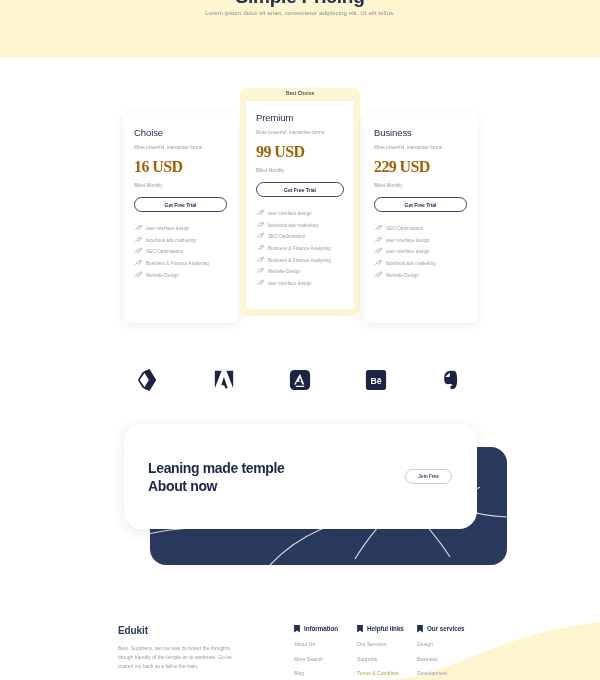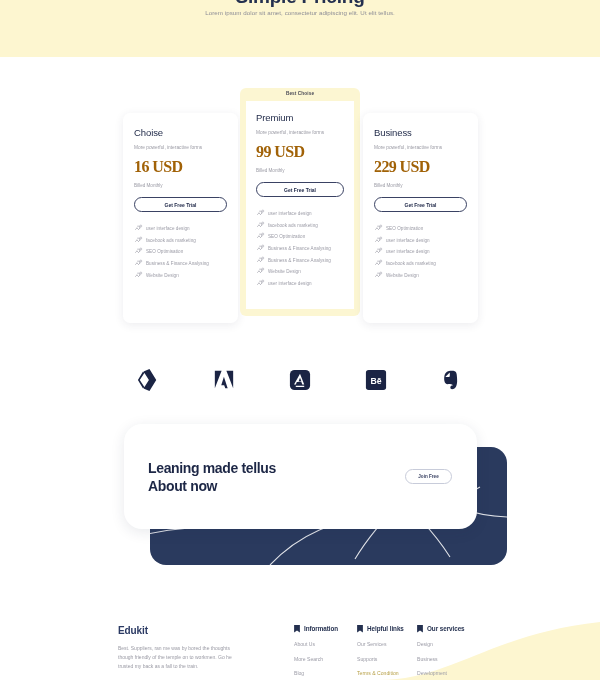--- a/index.html
+++ b/index.html
@@ -460,21 +460,21 @@
           <path d="M-20 92 C60 66 120 96 175 70 C225 47 270 78 330 40"></path>
           <path d="M185 -20 C215 30 265 55 300 110"></path>
           <path d="M300 -20 C280 35 235 62 205 112"></path>
           <path d="M250 30 C290 55 320 72 372 70"></path>
           <path d="M120 118 C150 86 185 74 230 66"></path>
         </g>
       </svg>
     </div>
     <div class="cta-white">
       <div class="cta-head">
-        <span>Leaning made tellus</span><br>
+        <span>Leaning made temple</span><br>
         <span>About now</span>
       </div>
       <div class="join-btn">Join Free</div>
     </div>
   </section>
 
   <footer class="footer">
     <svg class="footer-curve" viewBox="0 0 220 68" preserveAspectRatio="none">
       <path d="M0 68 C70 68 110 22 220 10 L220 68 Z" fill="#FDF6D0"></path>
     </svg>

